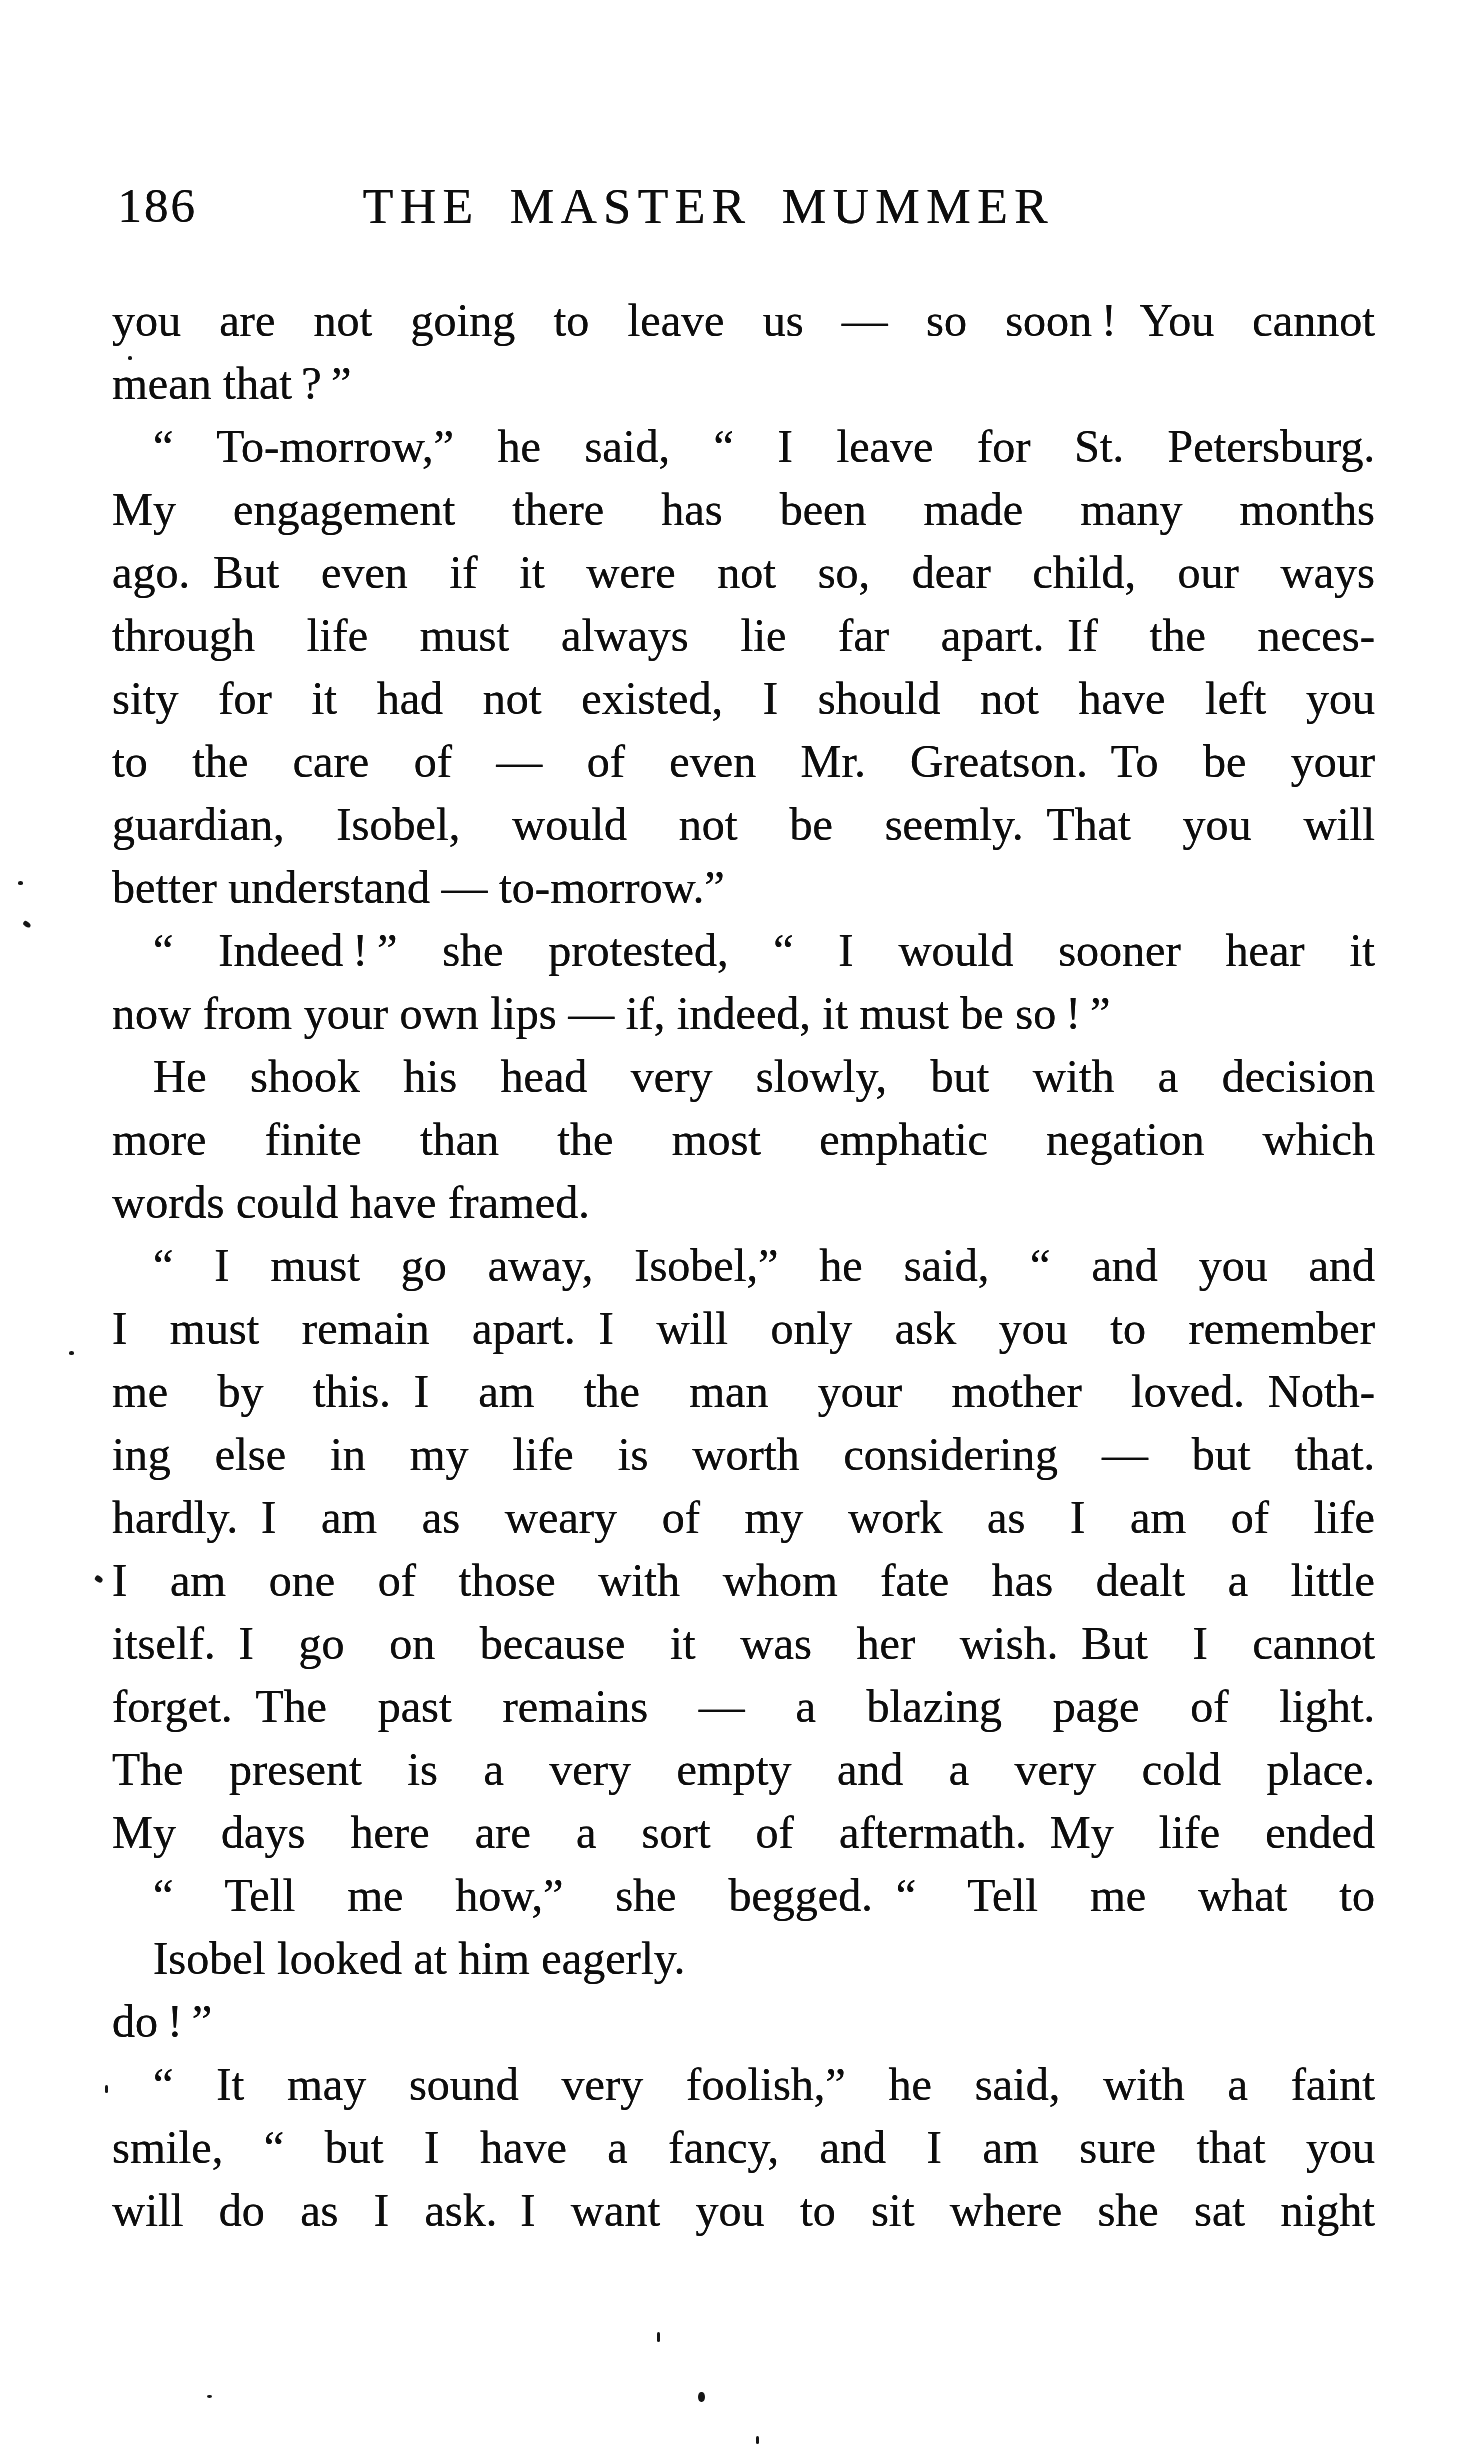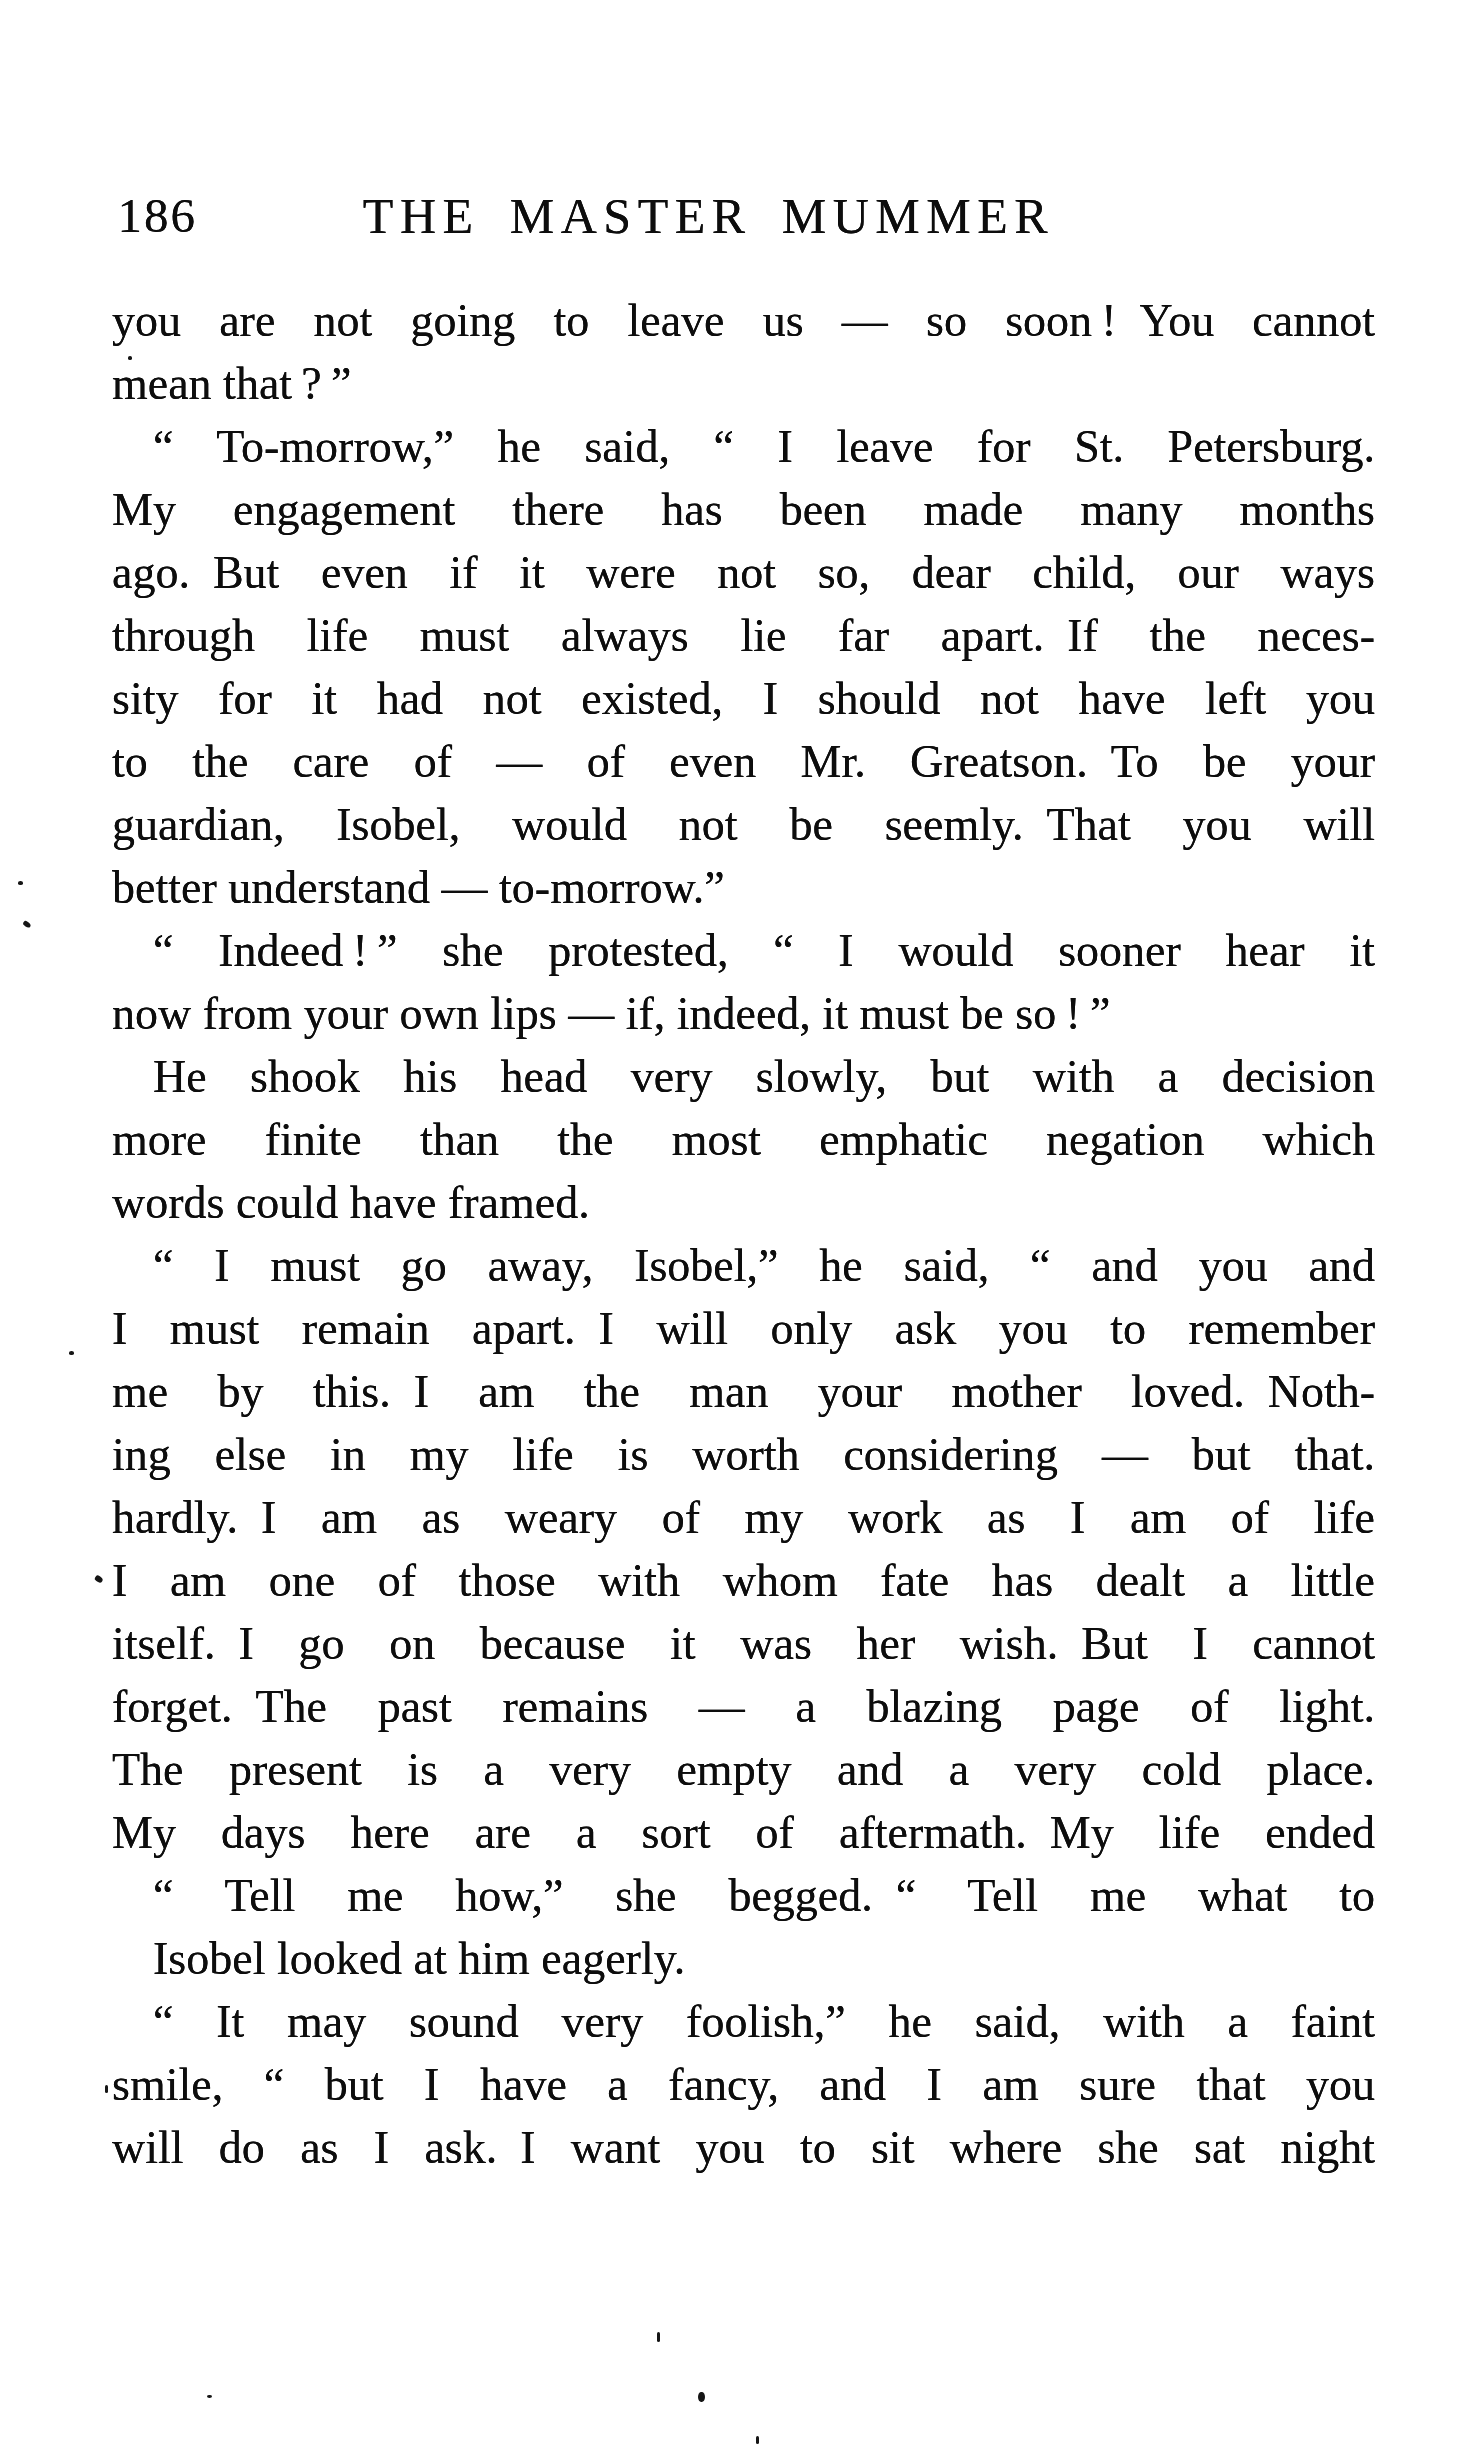--- a/index.html
+++ b/index.html
@@ -13,21 +13,21 @@
     height: 2462px;
     background: #ffffff;
     overflow: hidden;
     font-family: "Liberation Serif", "DejaVu Serif", serif;
     color: #0d0d0d;
   }
   
   .running-head {
     position: absolute;
     left: 112px;
-    top: 189px;
+    top: 179px;
     width: 1263px;
     height: 58px;
   }
   .pagenum {
     position: absolute;
     left: 5.6px;
     top: 0;
     font-size: 49px;
     line-height: 54px;
     letter-spacing: 1.9px;
@@ -110,20 +110,21 @@
       <div class="text-line">me by this. I am the man your mother loved. Noth-</div>
       <div class="text-line">ing else in my life is worth considering — but that.</div>
       <div class="text-line">hardly. I am as weary of my work as I am of life</div>
       <div class="text-line">I am one of those with whom fate has dealt a little</div>
       <div class="text-line">itself. I go on because it was her wish. But I cannot</div>
       <div class="text-line">forget. The past remains — a blazing page of light.</div>
       <div class="text-line">The present is a very empty and a very cold place.</div>
       <div class="text-line">My days here are a sort of aftermath. My life ended</div>
       <div class="text-line indent">“ Tell me how,” she begged. “ Tell me what to</div>
       <div class="text-line endline indent">Isobel looked at him eagerly.</div>
+      <div class="text-line endline">do ! ”</div>
       <div class="text-line indent">“ It may sound very foolish,” he said, with a faint</div>
       <div class="text-line">smile, “ but I have a fancy, and I am sure that you</div>
       <div class="text-line">will do as I ask. I want you to sit where she sat night</div>
     </div>
 
   <div id="specks">
       <div class="speck dot" style="left: 128px; top: 356px; width: 3.7px; height: 3.7px;"></div>
       <div class="speck dot" style="left: 18px; top: 881px; width: 4.7px; height: 3.7px;"></div>
       <div class="speck tick" style="left: 23px; top: 922px; width: 8.4px; height: 4.7px;"></div>
       <div class="speck dot" style="left: 69px; top: 1351px; width: 4.7px; height: 3.7px;"></div>

